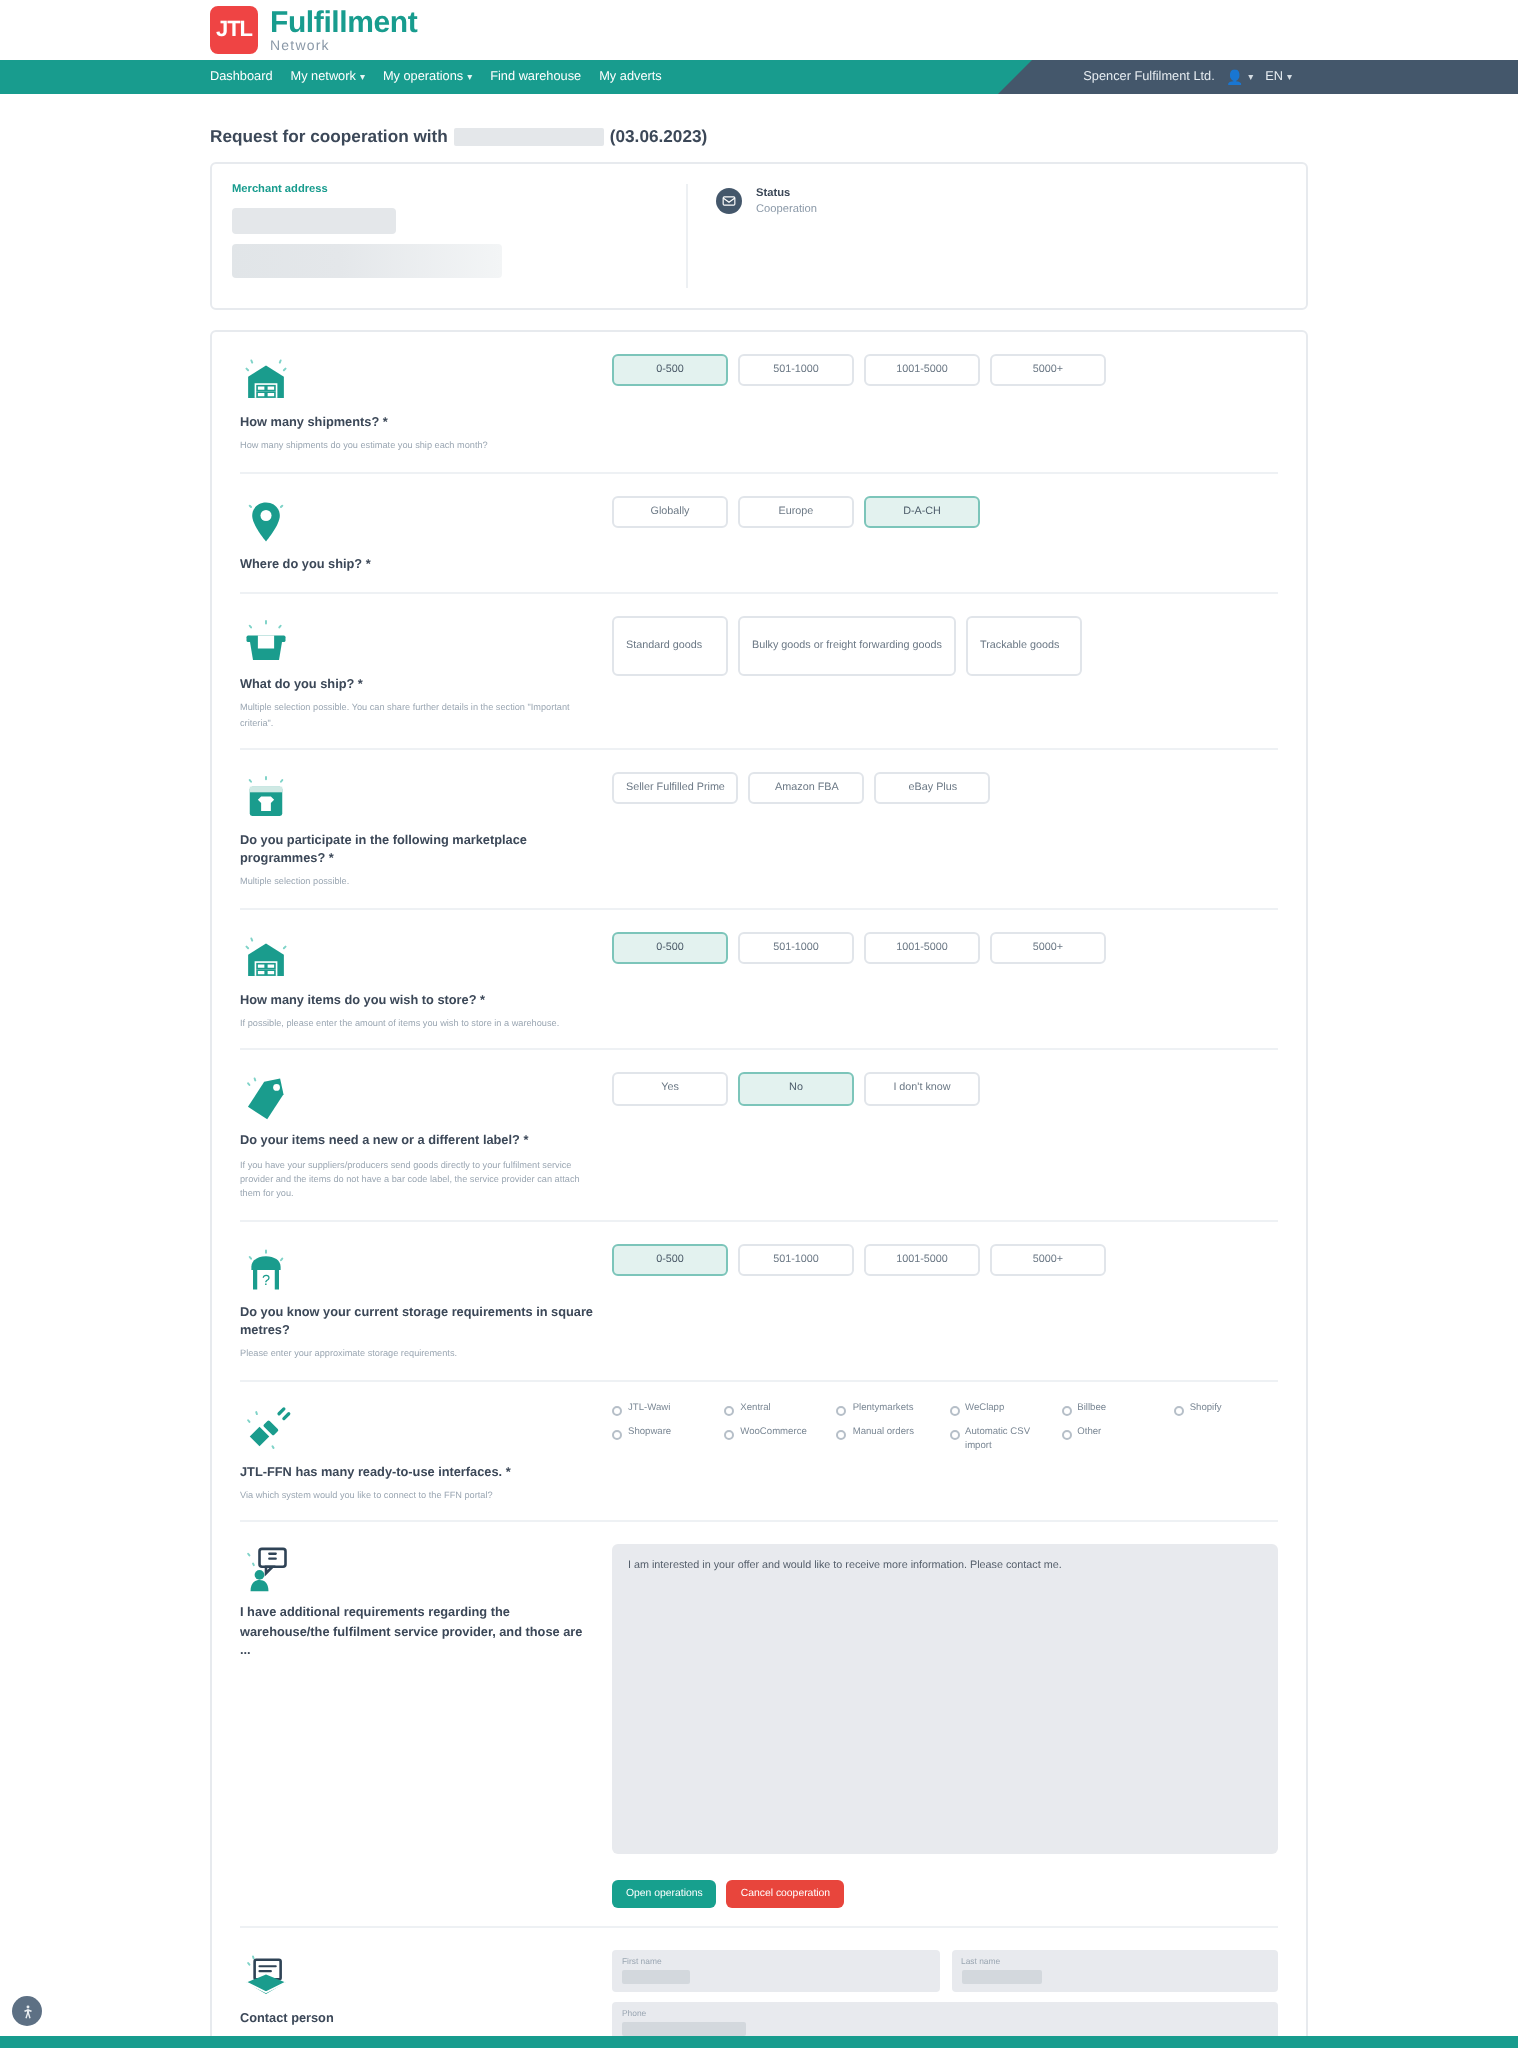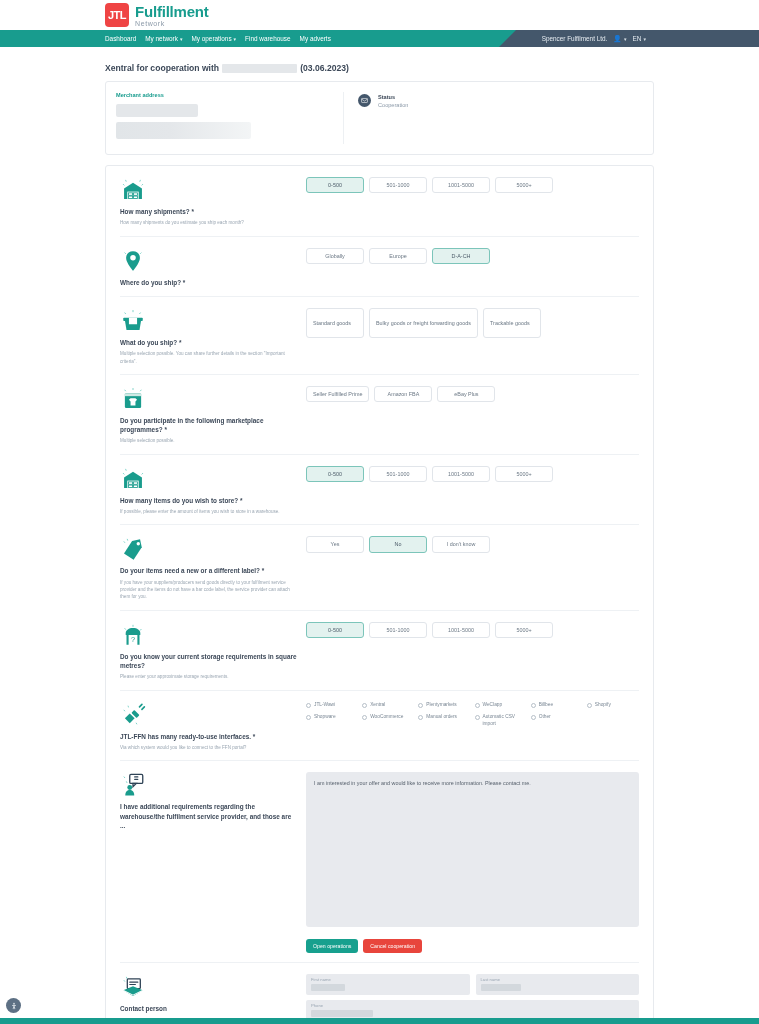--- a/index.html
+++ b/index.html
@@ -206,21 +206,21 @@
     <div class="nav-item">
       <span>EN</span>
       <span class="caret">▾</span>
     </div>
   </div>
 </div>
 
 <div class="page">
 
   <div class="page-title">
-    <span>Xentral for cooperation with</span>
+    <span>Request for cooperation with</span>
     <span class="redacted w-merchant"></span>
     <span>(03.06.2023)</span>
   </div>
 
   <div class="card info-card">
     <div class="info-left">
       <div class="info-label">Merchant address</div>
       <div class="blk1"></div>
       <div class="blk2"></div>
     </div>

